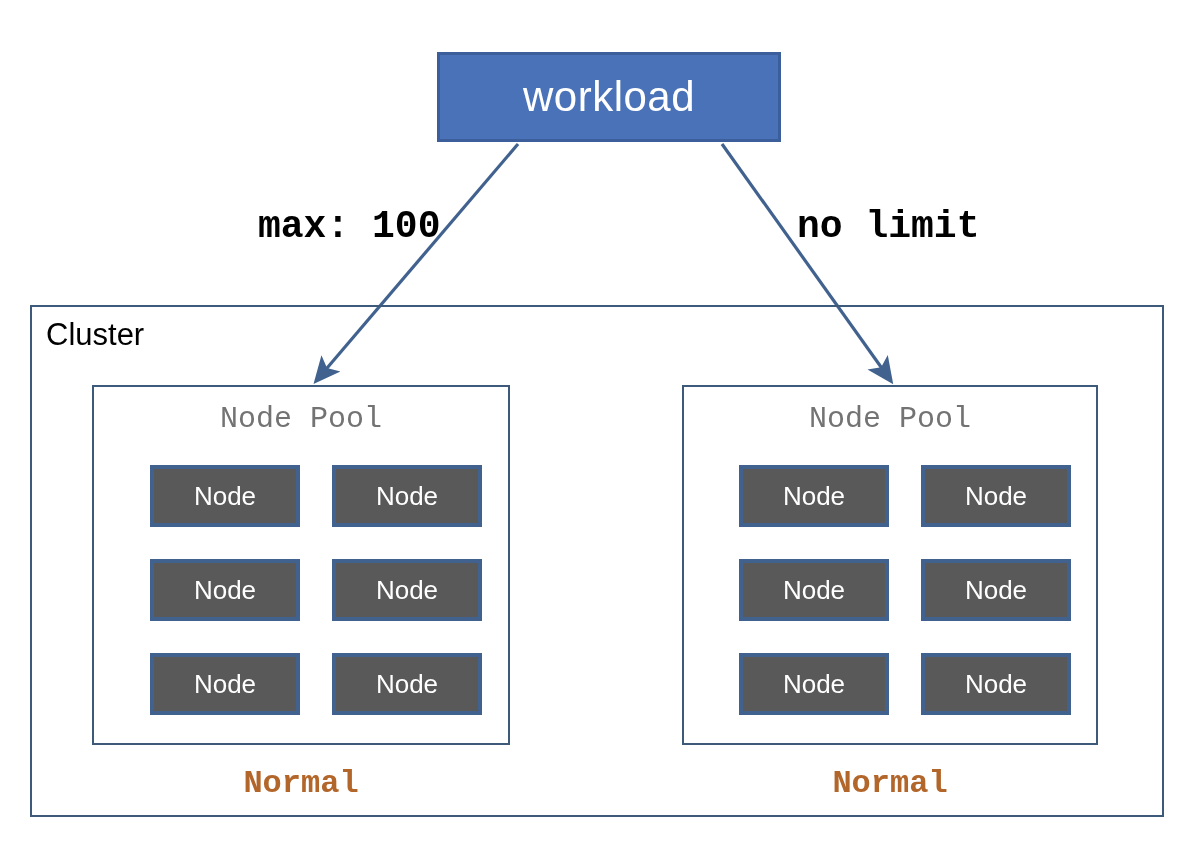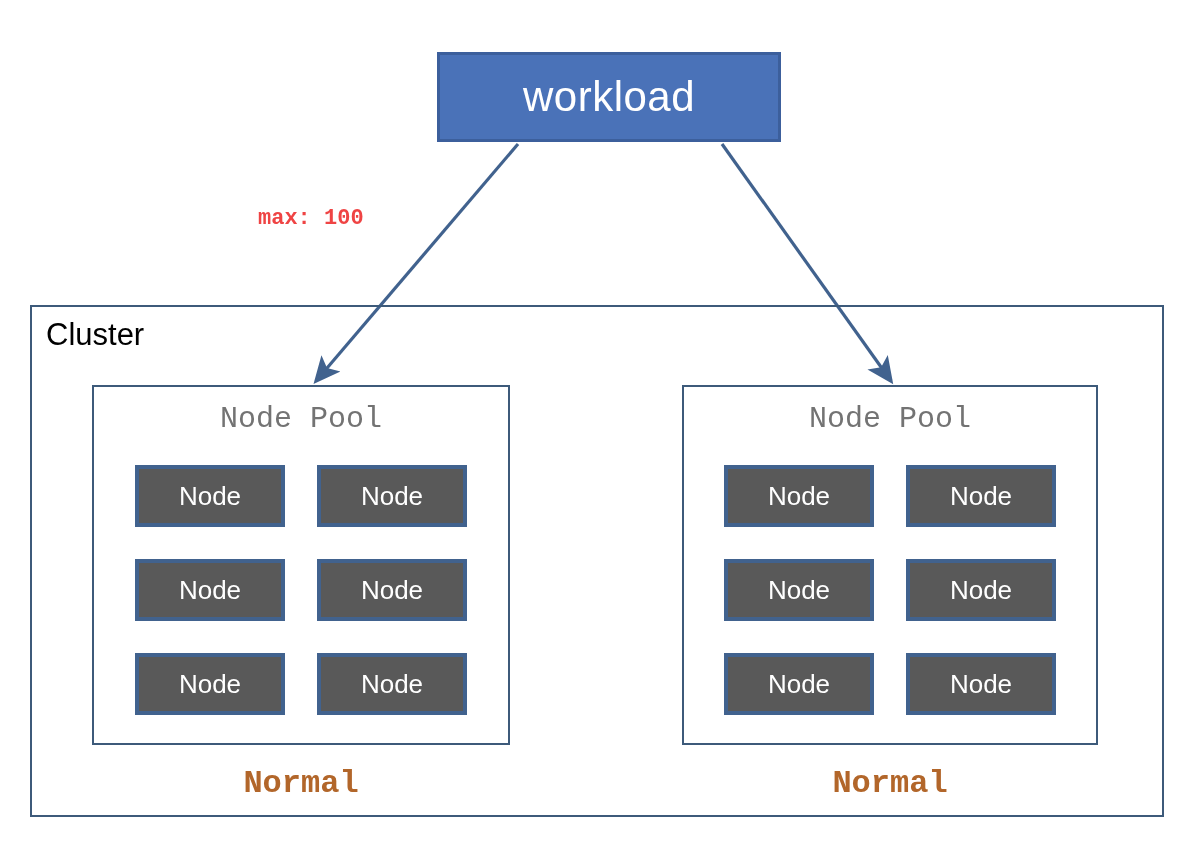--- a/index.html
+++ b/index.html
@@ -49,23 +49,23 @@
     font-family: "Liberation Sans", sans-serif;
     font-size: 42px;
     font-weight: 400;
     letter-spacing: 0.5px;
     line-height: 1;
   }
 
   
   .edge-label {
     position: absolute;
-    color: #ef4444;
+    color: #000000;
     font-family: "Liberation Mono", monospace;
-    font-size: 22px;
+    font-size: 38px;
     font-weight: 700;
     white-space: pre;
     line-height: 1;
   }
   .edge-label.left  { left: 258px; top: 208px; }
   .edge-label.right { left: 797px; top: 208px; }
 
   
   .cluster-box {
     position: absolute;
@@ -107,21 +107,21 @@
     color: #737373;
     font-family: "Liberation Mono", monospace;
     font-size: 30px;
     line-height: 1.1;
     white-space: pre;
   }
 
   .node-grid {
     position: absolute;
     top: 78px;
-    left: 0;
+    left: 15px;
     width: 100%;
     display: flex;
     flex-wrap: wrap;
     justify-content: center;
     column-gap: 46px;
     row-gap: 32px;
     gap: 32px;
   }
   .node-box {
     width: 150px;
@@ -168,20 +168,21 @@
     </defs>
     <line x1="518" y1="144" x2="316" y2="381" stroke="#41628e" stroke-width="3.2" marker-end="url(#ah)"></line>
     <line x1="722" y1="144" x2="891" y2="381" stroke="#41628e" stroke-width="3.2" marker-end="url(#ah)"></line>
   </svg>
 
   <div class="workload-box">
     <span class="workload-label">workload</span>
   </div>
 
   <div class="edge-label left">max: 100</div>
+  <div class="edge-label right">no limit</div>
 
   <div class="cluster-box"></div>
   <div class="cluster-title">Cluster</div>
 
   <div class="pool left">
     <div class="pool-title">Node Pool</div>
     <div class="node-grid">
       <div class="node-box">
         <span class="node-label">Node</span>
       </div>

